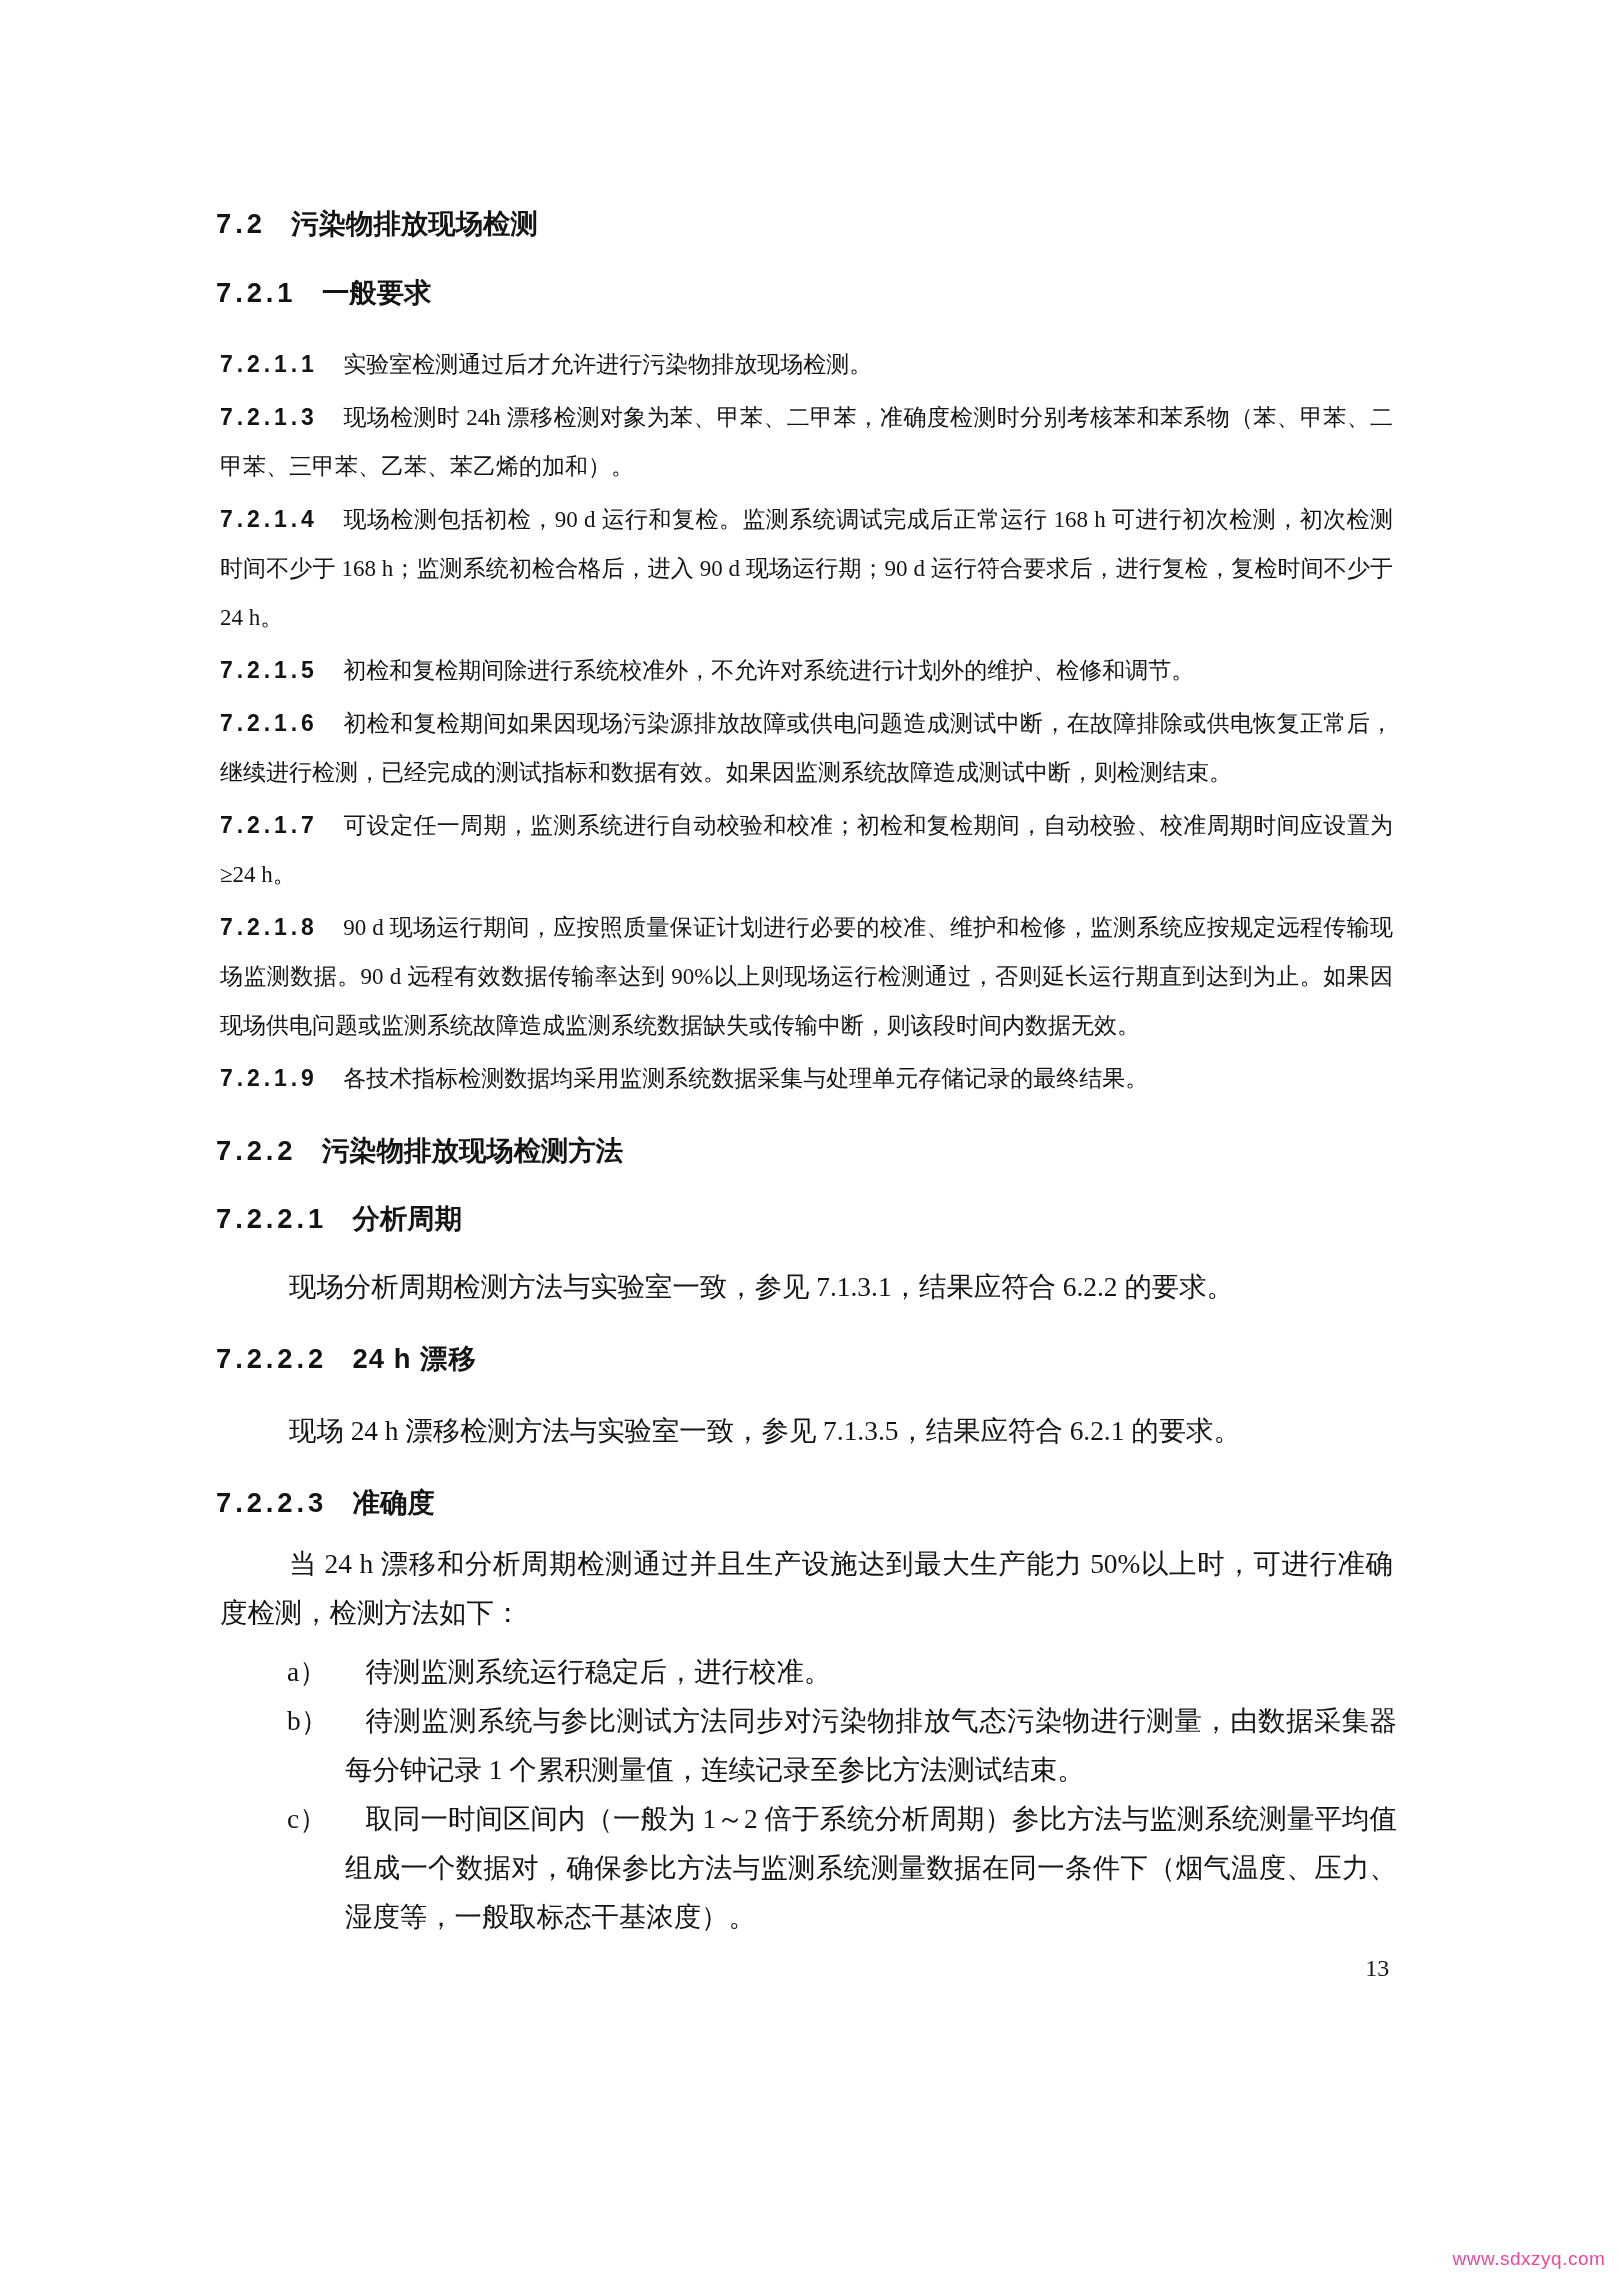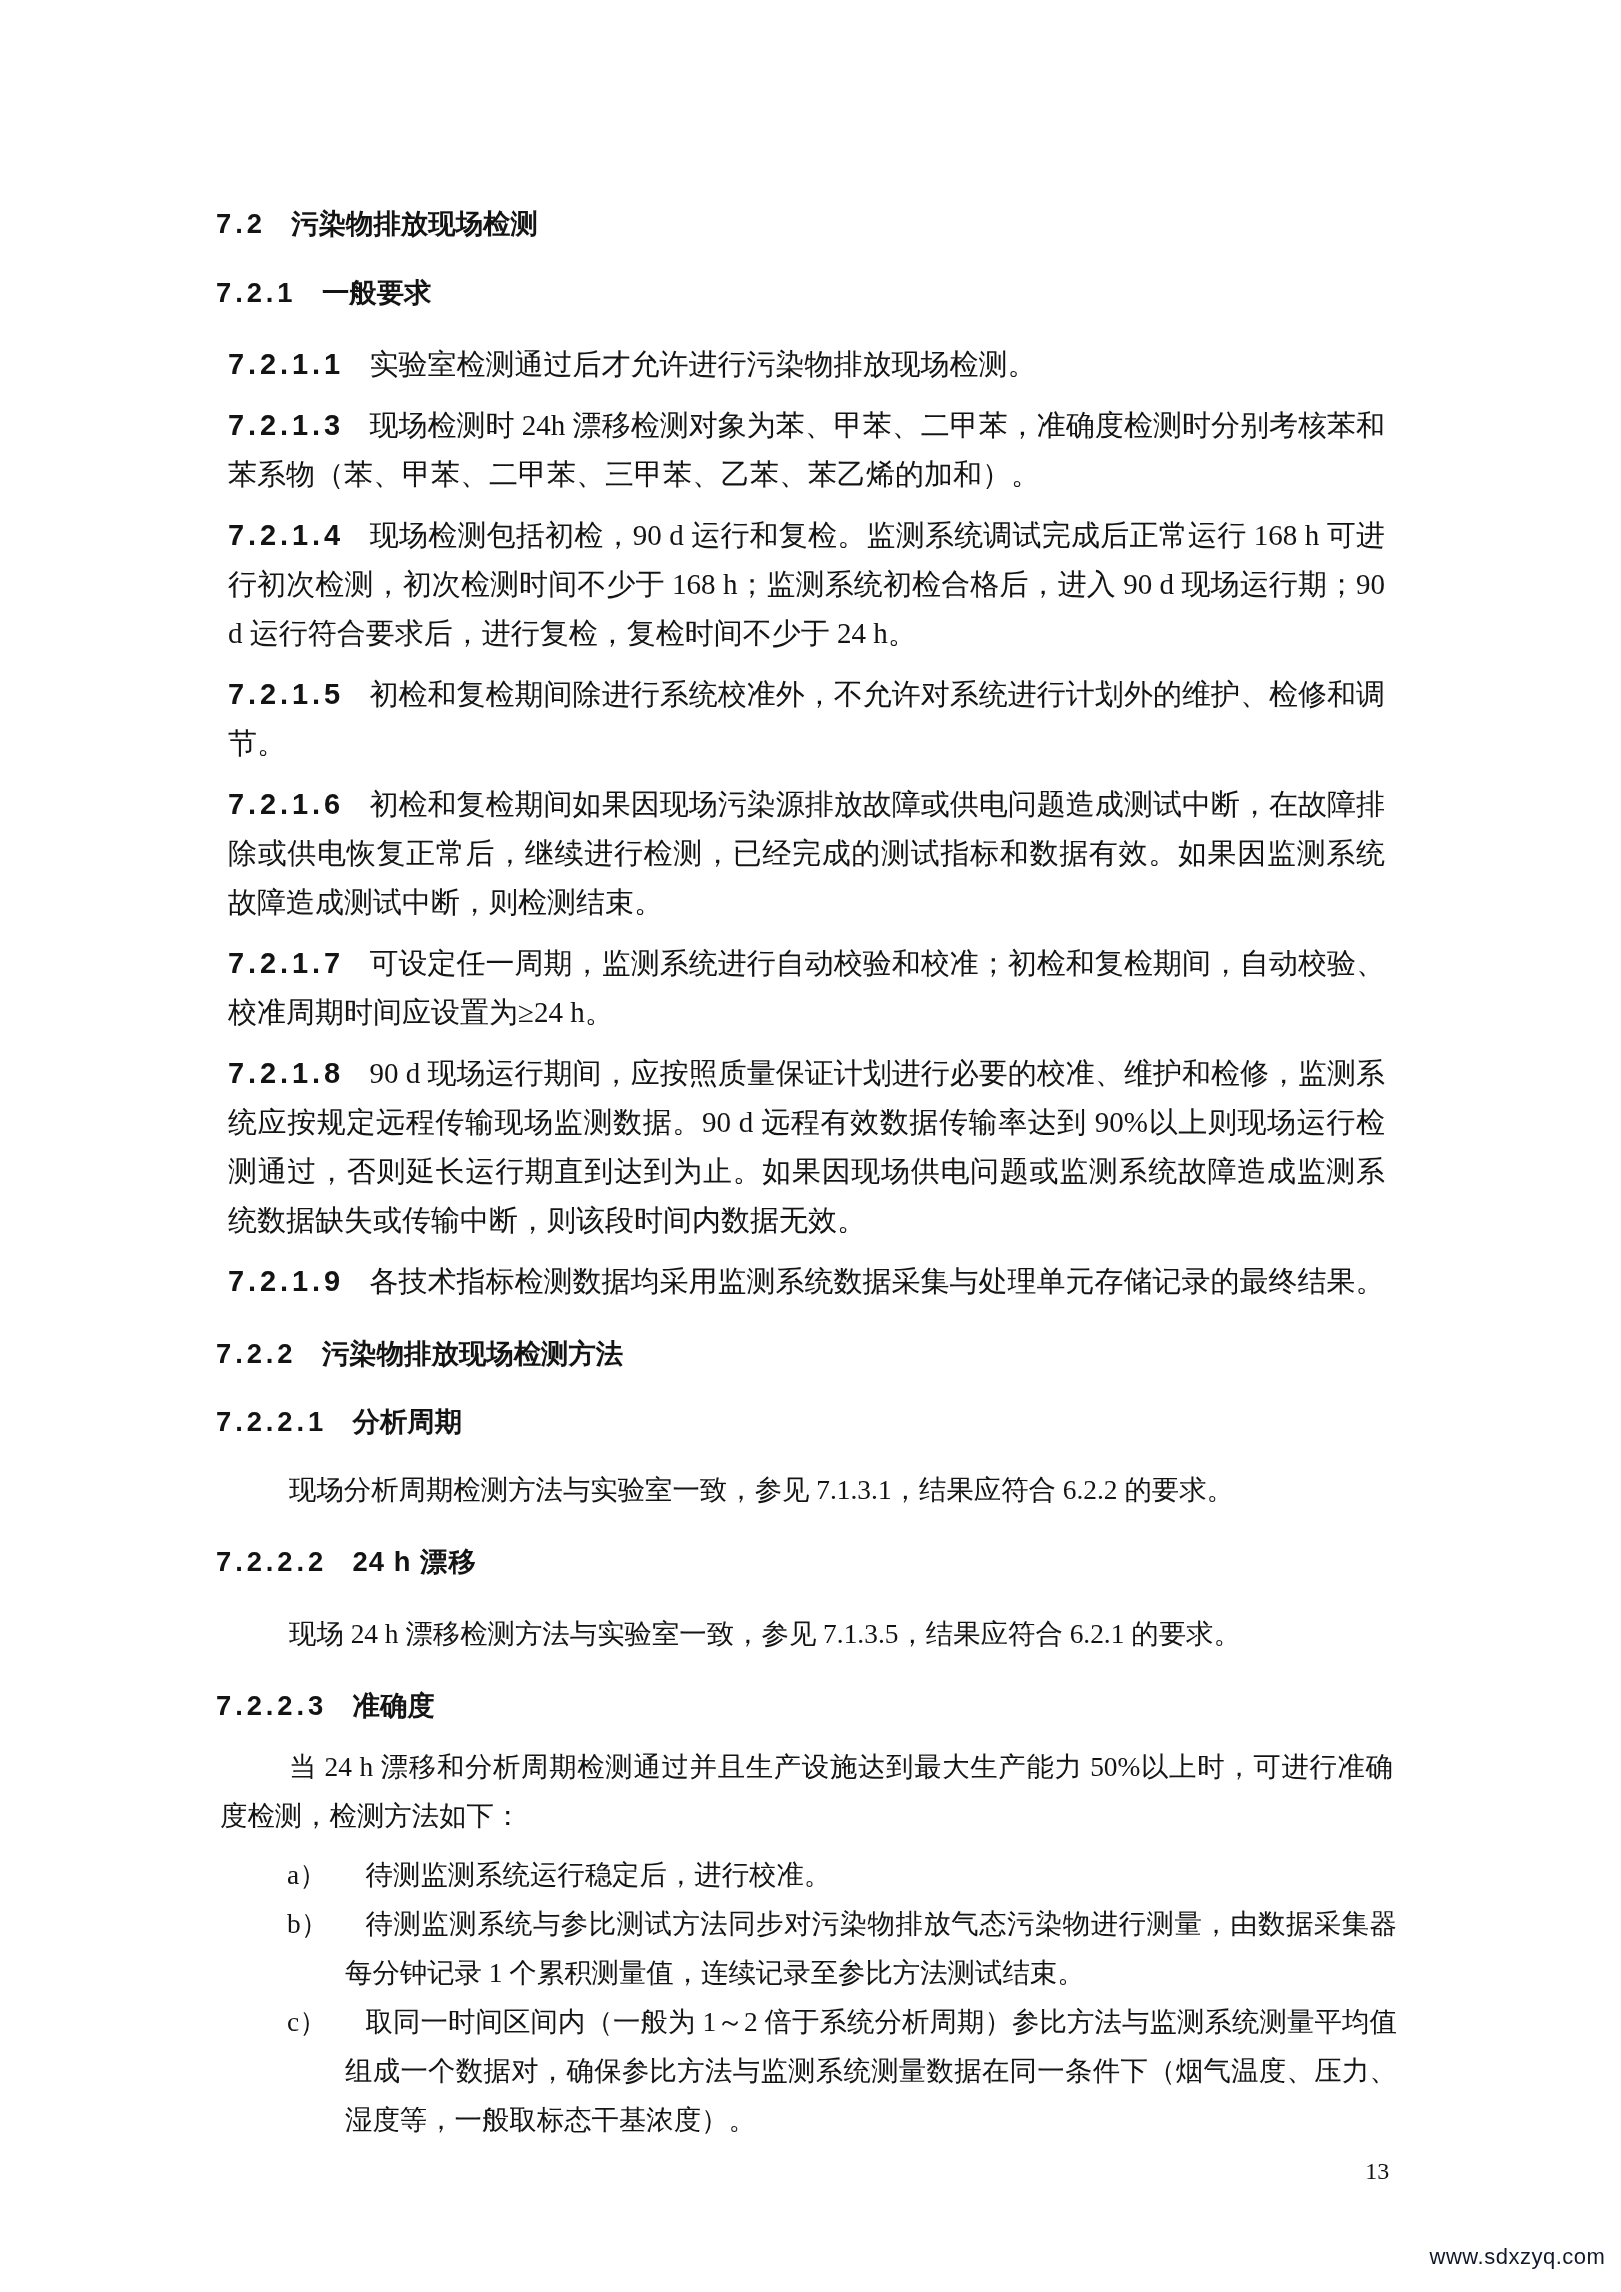--- a/index.html
+++ b/index.html
@@ -25,22 +25,22 @@
   }
   .heading .num {
     margin-right:25.5px;
   }
   .num {
     font-family:"Liberation Sans","DejaVu Sans",sans-serif;
     font-weight:bold;
     letter-spacing:3.9px;
   }
   .clause {
-    margin:12px;
-    font-size:29px;
+    margin:4px;
+    font-size:23px;
     line-height:49px;
     text-align:justify;
   }
   .clause .num { margin-right:25.5px; }
   .para {
     margin:4px;
     font-size:27.4px;
     line-height:49px;
     text-align:justify;
     text-indent:69px;
@@ -72,23 +72,23 @@
     margin-top:2px;
     padding-right:7.8px;
     font-size:24px;
     line-height:49px;
     text-align:right;
   }
   .watermark {
     position:absolute;
     right:15.7px; bottom:23.5px;
     font-family:"Liberation Sans","DejaVu Sans",sans-serif;
-    font-size:22px;
+    font-size:19px;
     letter-spacing:0.5px;
-    color:#0f172a;
+    color:#ec4899;
   }
 </style>
 </head>
 <body>
 
 <div class="page">
   <div class="content">
 
     <div class="heading" id="h72">
       <span class="num">7.2</span><span>污染物排放现场检测</span>

